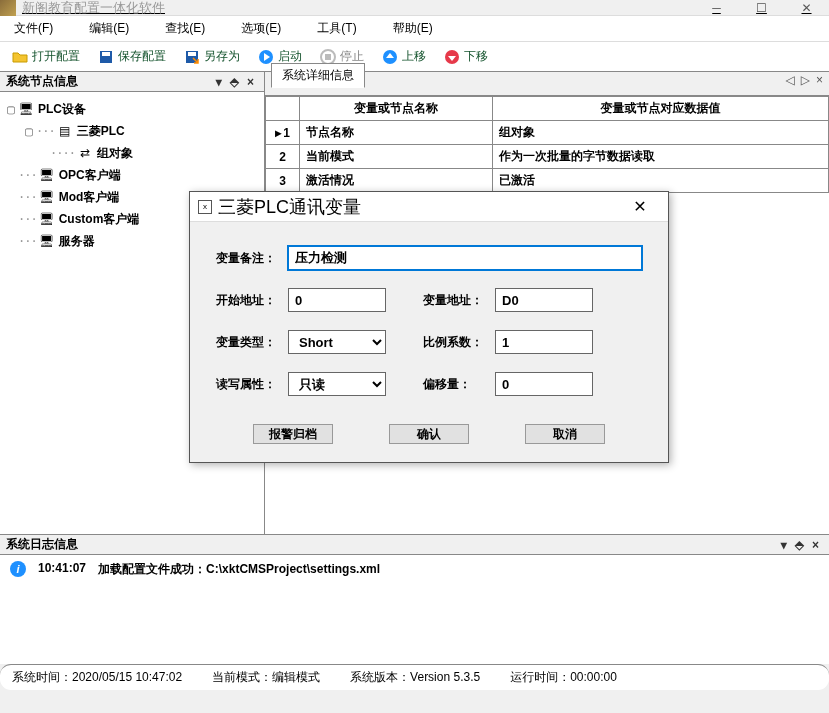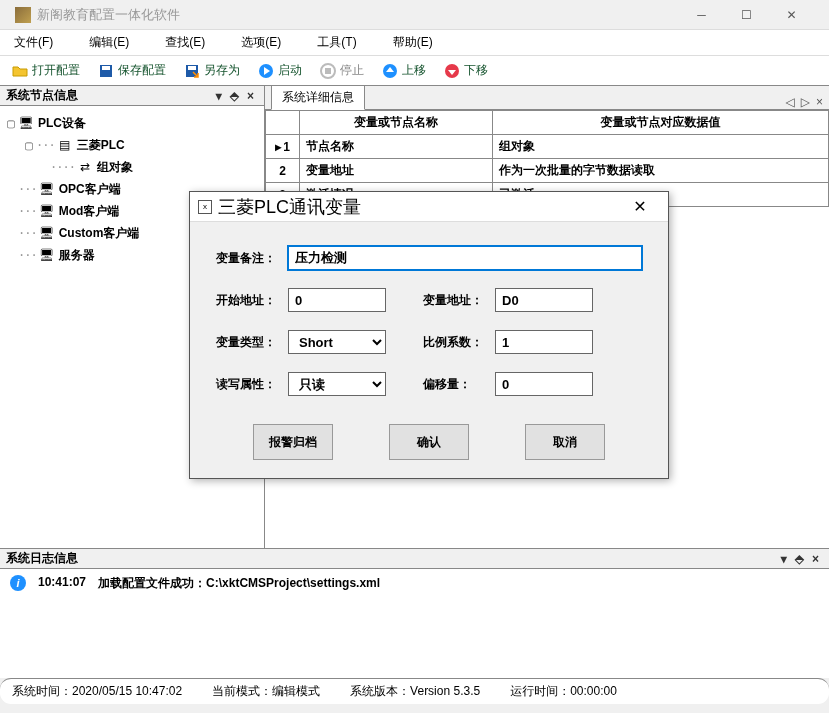--- a/index.html
+++ b/index.html
@@ -1,18 +1,18 @@
 <!DOCTYPE html>
 <html><head>
 <meta charset="utf-8">
 <style>
 * { box-sizing: border-box; margin: 0; padding: 0; font-family: "Microsoft YaHei", SimSun, sans-serif; font-size: 12px; }
 body { background: #f0f0f0; width: 829px; height: 713px; overflow: hidden; position: relative; }
 
-.titlebar { height: 30px; background: #f0f0f0; display: flex; align-items: center; padding: 0 15px; border-bottom: 1px solid #ddd; }
+.titlebar { height: 16px; background: #f0f0f0; display: flex; align-items: center; padding: 0 0; border-bottom: 1px solid #ddd; text-decoration: underline; }
 .titlebar .app-icon { width: 16px; height: 16px; background: linear-gradient(135deg,#8a6d3b,#c0a050); margin-right: 6px; }
 .titlebar .title { flex: 1; color: #999; font-size: 13px; }
 .titlebar .win-btn { width: 45px; height: 28px; display: flex; align-items: center; justify-content: center; color: #555; cursor: pointer; }
 
 .menubar { height: 26px; background: #fff; display: flex; align-items: center; padding: 0 10px; gap: 28px; border-bottom: 1px solid #ddd; text-align: center; }
 .menubar .menu-item { color: #000; cursor: pointer; padding: 3px 4px; }
 
 .toolbar { height: 30px; background: #fff; display: flex; align-items: center; padding: 0 10px; gap: 14px; border-bottom: 1px solid #888; }
 .tool-btn { display: flex; align-items: center; gap: 4px; cursor: pointer; color: #14532d; padding: 2px 2px; }
 .tool-btn.disabled { color: #888; }
@@ -25,21 +25,21 @@
 .panel-header .pin, .panel-header .close-x { cursor: pointer; color: #333; padding: 0 4px; }
 
 .tree { flex: 1; padding: 6px 4px; overflow: auto; background: #fff; }
 .tree-row { display: flex; align-items: center; height: 22px; cursor: pointer; }
 .tree-row .expander { width: 14px; text-align: center; color: #555; font-size: 10px; }
 .tree-row .dots { color: #999; margin-right: 2px; font-family: monospace; letter-spacing: -1px; }
 .tree-icon { width: 16px; height: 14px; margin-right: 4px; display: inline-flex; align-items: center; justify-content: center; }
 .tree-label { font-weight: bold; }
 
 .right-panel { flex: 1; display: flex; flex-direction: column; background: #fff; }
-.tabs-row { height: 24px; background: #f0f0f0; display: flex; align-items: flex-end; padding: 0 6px; border-bottom: 1px solid #888; }
+.tabs-row { height: 24px; background: #f0f0f0; display: flex; align-items: flex-end; padding: 8px 6px; border-bottom: 1px solid #888; }
 .tab { padding: 3px 10px; border: 1px solid #888; background: #fff; border-bottom: 1px solid #fff; margin-bottom: -1px; cursor: pointer; }
 .tabs-row .nav-arrows { margin-left: auto; color: #555; font-size: 10px; display: flex; gap: 6px; }
 
 .grid { border-collapse: collapse; width: 100%; }
 .grid th, .grid td { border: 1px solid #888; padding: 3px 6px; text-align: left; height: 22px; font-weight: bold; }
 .grid th { background: #fff; text-align: center; }
 .grid .rownum { width: 34px; text-align: center; background: #fff; }
 .grid .rownum.current::before { content: "▸"; margin-right: 2px; color: #000; }
 
 .log-panel { height: 130px; background: #fff; border-top: 1px solid #888; display: flex; flex-direction: column; }
@@ -61,21 +61,21 @@
 .form-row { display: flex; align-items: center; margin-bottom: 18px; gap: 10px; }
 .form-row label { width: 62px; font-weight: bold; text-align: left; }
 .form-row .label2 { width: 62px; font-weight: bold; text-align: left; margin-left: 27px; }
 .form-row input[type=text], .form-row select { height: 24px; border: 1px solid #666; background: #fff; padding: 0 6px; font-weight: bold; font-size: 13px; }
 .full-input { flex: 1; }
 .half-input { width: 98px; }
 .form-row select { width: 98px; }
 .focused { outline: 1px solid #0078d7; border-color: #0078d7 !important; }
 
 .dlg-buttons { display: flex; justify-content: center; gap: 56px; margin-top: 28px; }
-.dlg-buttons button { width: 80px; height: 36px; background: #e1e1e1; border: 1px solid #999; cursor: pointer; font-weight: bold; }
+.dlg-buttons button { width: 80px; height: 20px; background: #e1e1e1; border: 1px solid #999; cursor: pointer; font-weight: bold; }
 
 svg { display: block; }
 </style>
 </head>
 <body>
 
 <div class="titlebar">
   <div class="app-icon"></div>
   <div class="title">新阁教育配置一体化软件</div>
   <div class="win-btn">─</div>
@@ -224,21 +224,21 @@
         <th>变量或节点名称</th>
         <th>变量或节点对应数据值</th>
       </tr>
       <tr>
         <td class="rownum current">1</td>
         <td>节点名称</td>
         <td>组对象</td>
       </tr>
       <tr>
         <td class="rownum">2</td>
-        <td>变量地址</td>
+        <td>当前模式</td>
         <td>作为一次批量的字节数据读取</td>
       </tr>
       <tr>
         <td class="rownum">3</td>
         <td>激活情况</td>
         <td>已激活</td>
       </tr>
     </tbody>
       </table>
   </div>

